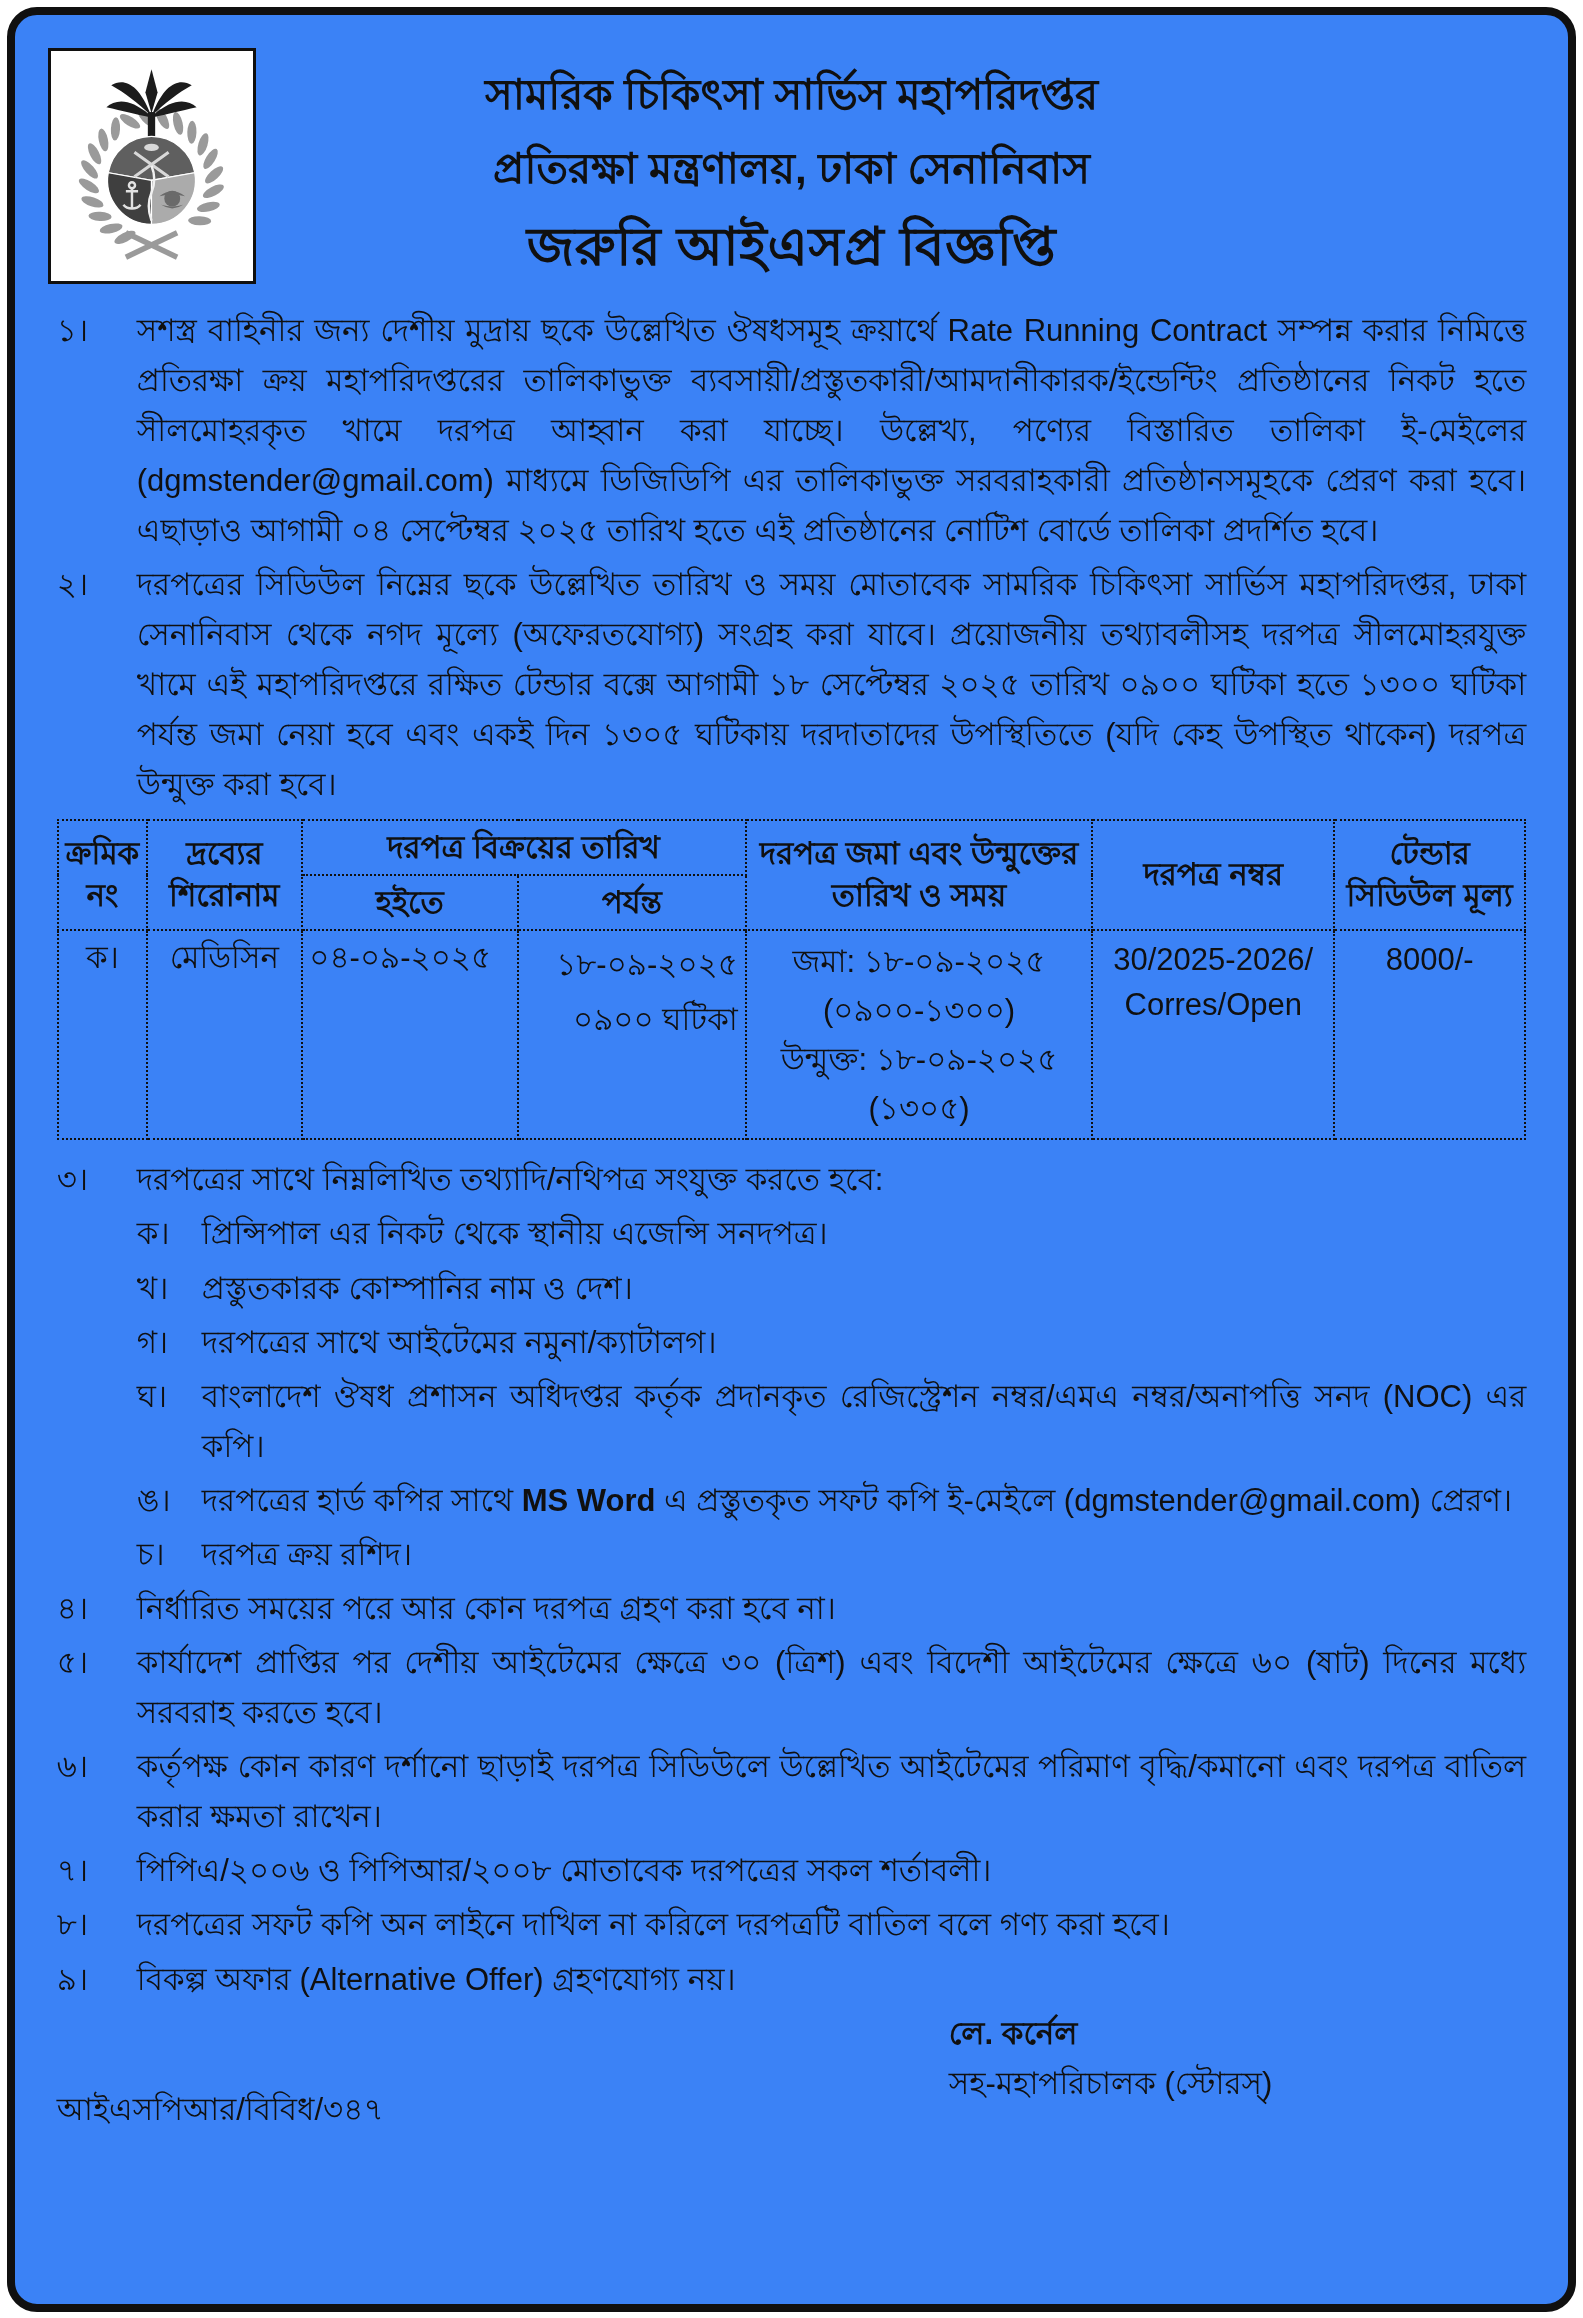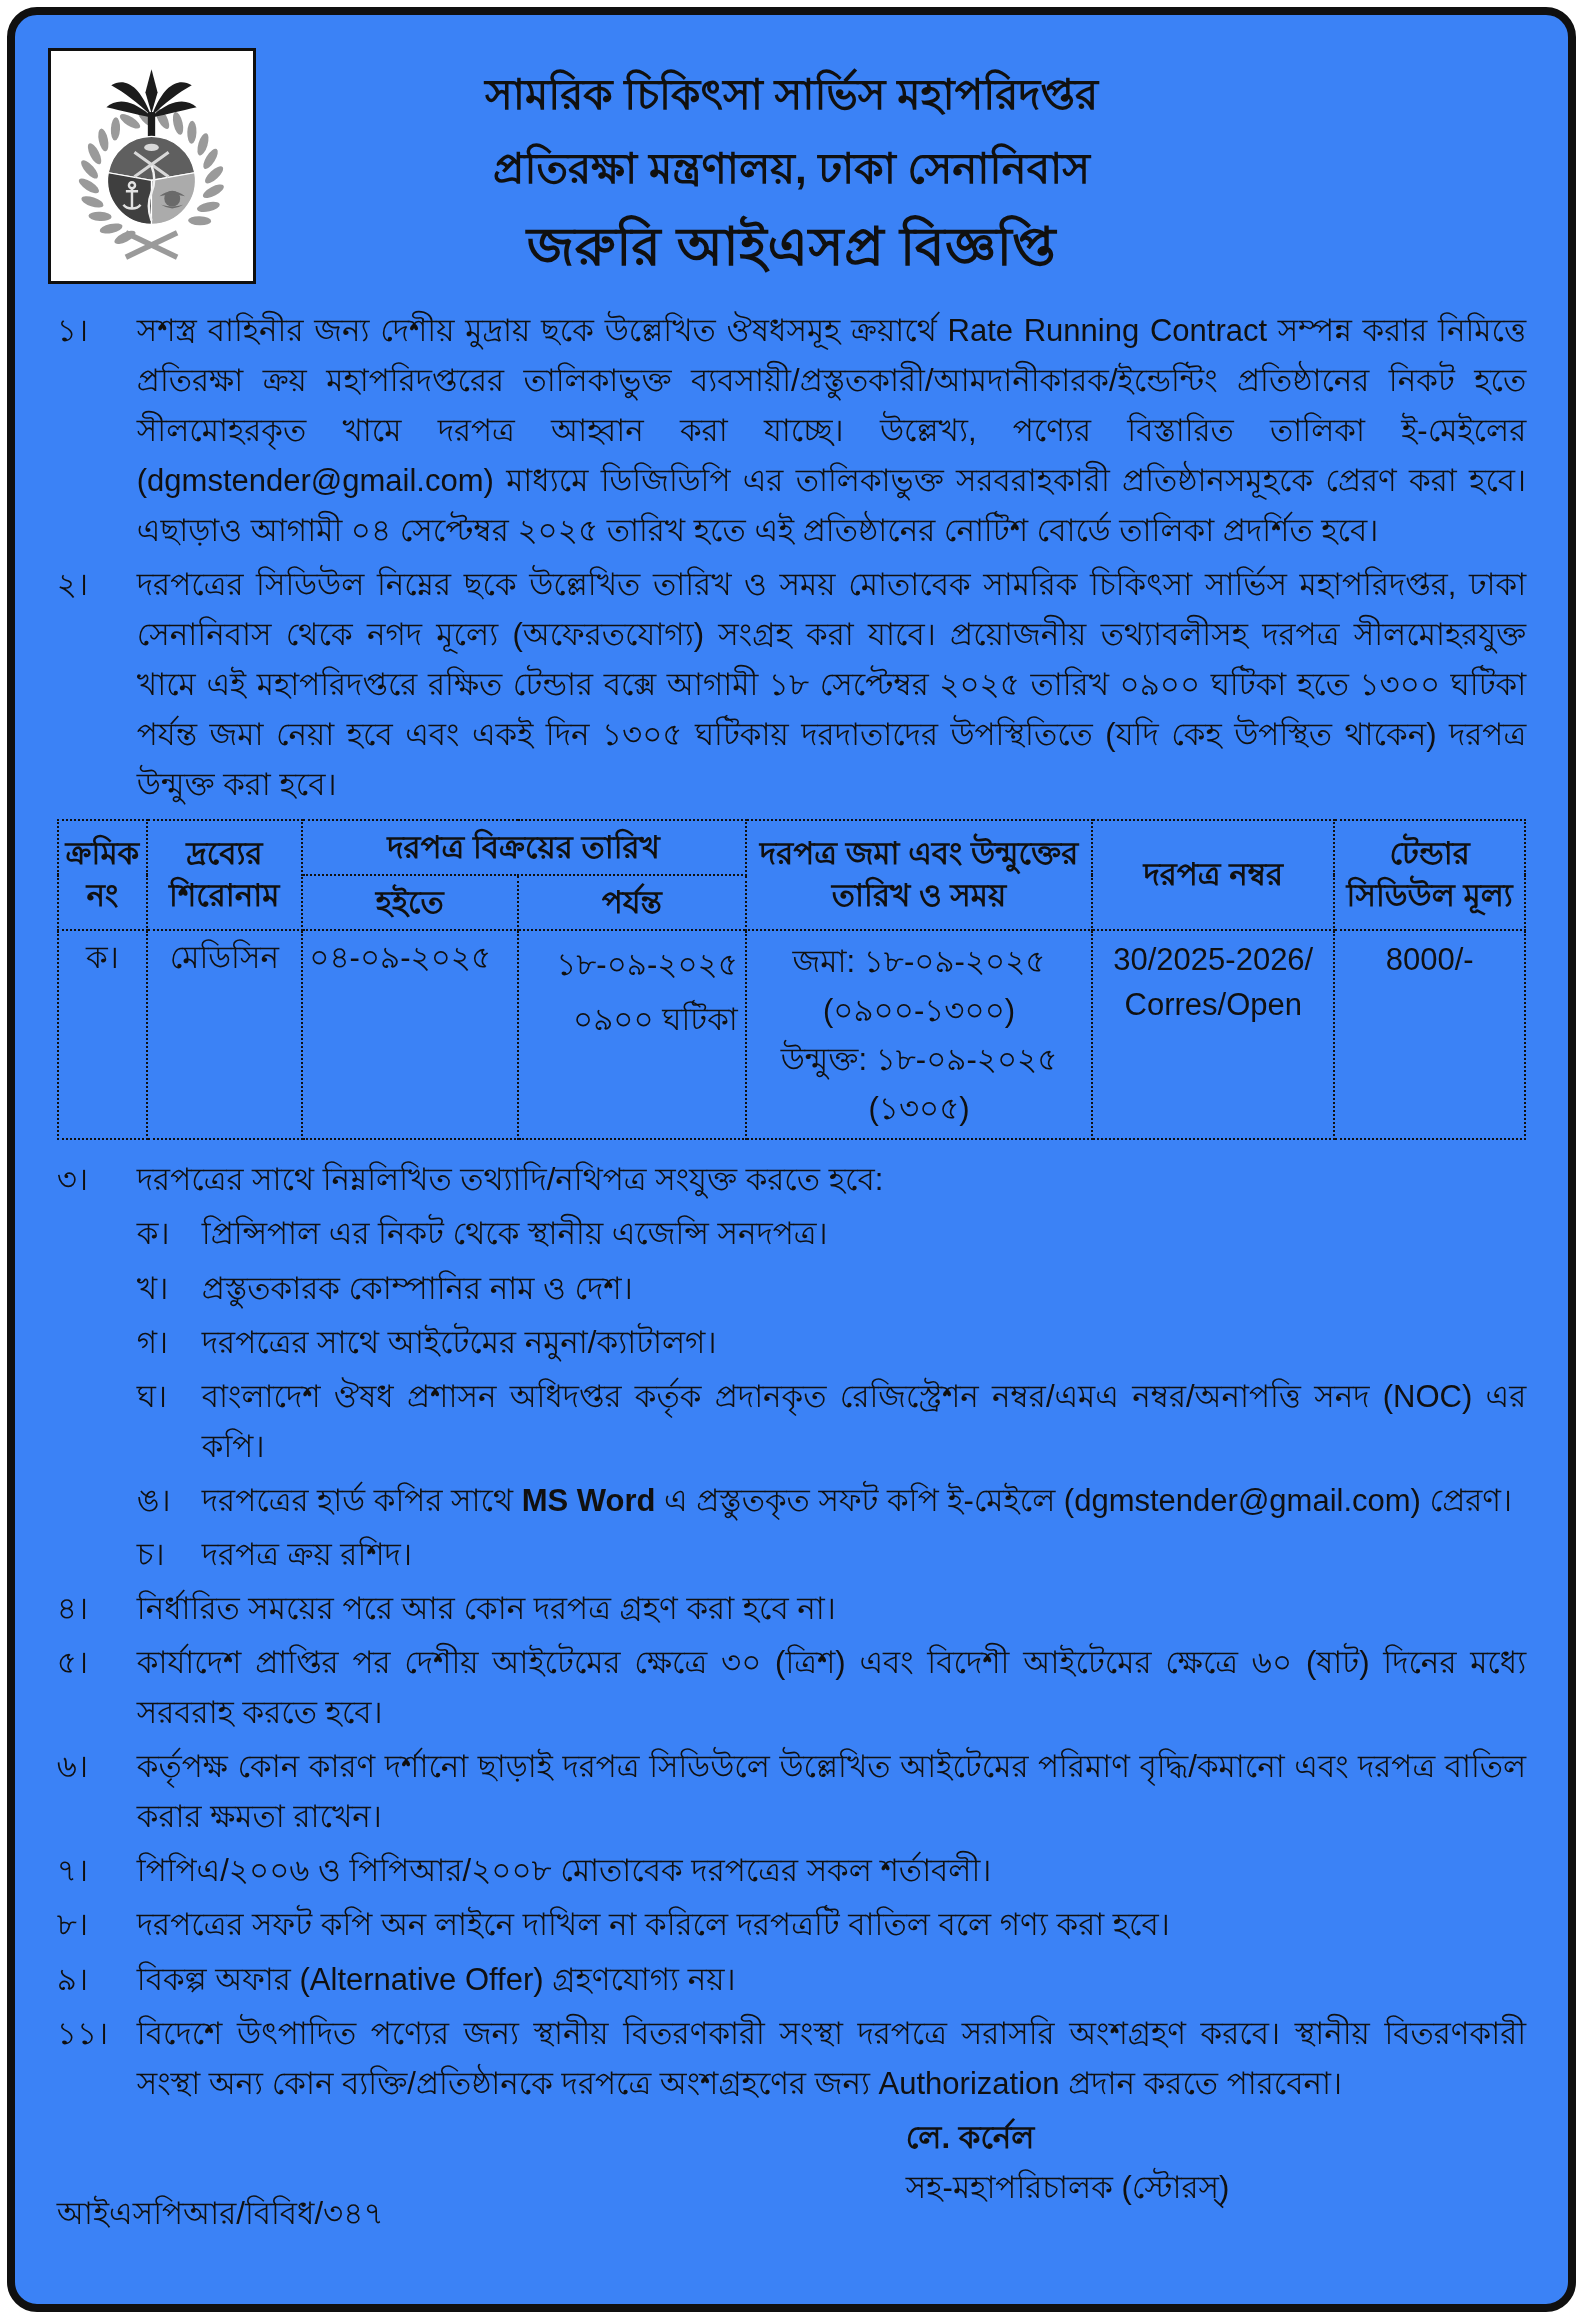--- a/index.html
+++ b/index.html
@@ -50,21 +50,21 @@
   td.c-to{text-align:right;padding-right:12.3px;line-height:55px;}
   td.c-submit{text-align:center;line-height:49px;}
   td.c-tno,td.c-price{
     text-align:center;font-weight:normal;font-size:31px;line-height:45px;
     font-family:"Liberation Sans","DejaVu Sans",sans-serif;
   }
   tr.data-row{height:189px;}
 
   
   .footer-area{position:relative;height:226px;margin-top:2.7px;font-size:31px;}
-  .sig-block{position:absolute;left:849px;top:0;line-height:50px;text-align:left;}
+  .sig-block{position:absolute;left:892px;top:0;line-height:50px;text-align:left;}
   .sig-rank{font-weight:bold;}
   .ref-ispr{position:absolute;left:0;top:76px;font-size:31px;}
 </style>
 </head>
 <body>
 
 <div class="page">
   <div class="content">
 
     <div class="emblem-box">
@@ -287,24 +287,20 @@
         <span>পিপিএ/২০০৬ ও পিপিআর/২০০৮ মোতাবেক দরপত্রের সকল শর্তাবলী।</span>
       </div>
       <div class="item">
         <span class="num">৮।</span>
         <span>দরপত্রের সফট কপি অন লাইনে দাখিল না করিলে দরপত্রটি বাতিল বলে গণ্য করা হবে।</span>
       </div>
       <div class="item">
         <span class="num">৯।</span>
         <span>বিকল্প অফার (Alternative Offer) গ্রহণযোগ্য নয়।</span>
       </div>
-      <div class="item">
-        <span class="num">১১।</span>
-        <span>বিদেশে উৎপাদিত পণ্যের জন্য স্থানীয় বিতরণকারী সংস্থা দরপত্রে সরাসরি অংশগ্রহণ করবে। স্থানীয় বিতরণকারী সংস্থা অন্য কোন ব্যক্তি/প্রতিষ্ঠানকে দরপত্রে অংশগ্রহণের জন্য Authorization প্রদান করতে পারবেনা।</span>
-      </div>
     </div>
 
     <div class="footer-area">
       <div class="sig-block">
         <div class="sig-rank">লে. কর্নেল</div>
         <div>সহ-মহাপরিচালক (স্টোরস্)</div>
 
       </div>
       <div class="ref-ispr">আইএসপিআর/বিবিধ/৩৪৭</div>
 

